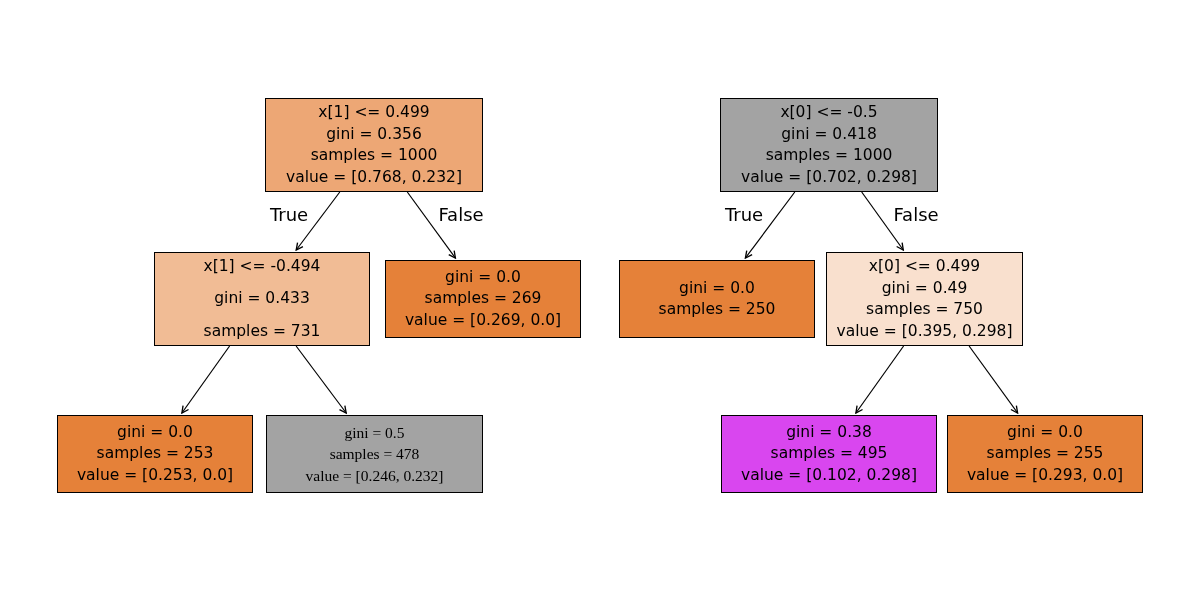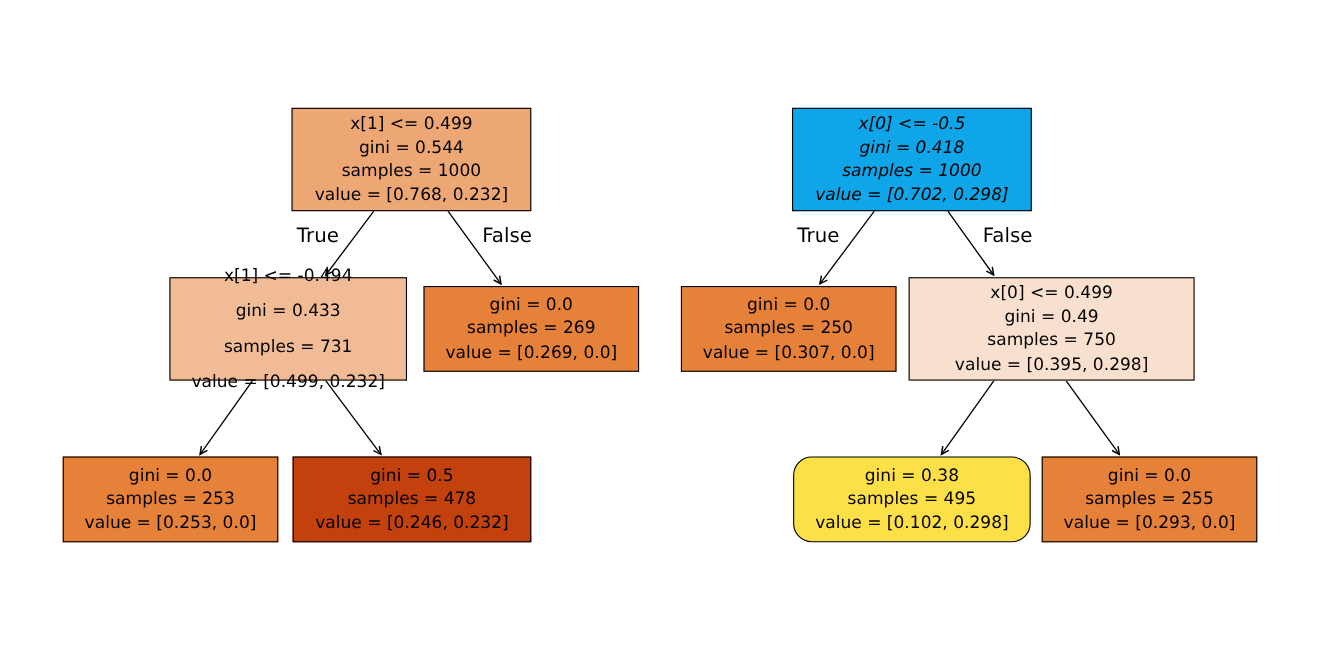--- a/index.html
+++ b/index.html
@@ -44,21 +44,21 @@
   }
   
   .l-root { left: 265px; top:  98px; width: 218px; height: 94px; }
   .l-n1   { left: 154px; top: 252px; width: 216px; height: 94px; gap: 11px; }
   .l-n2   { left: 385px; top: 260px; width: 196px; height: 78px; }
   .l-n3   { left:  57px; top: 415px; width: 196px; height: 78px; }
   .l-n4   { left: 266px; top: 415px; width: 217px; height: 78px; }
   
   .r-root { left: 720px; top:  98px; width: 218px; height: 94px; }
   .r-n1   { left: 619px; top: 260px; width: 196px; height: 78px; }
-  .r-n2   { left: 826px; top: 252px; width: 260px; height: 94px; }
+  .r-n2   { left: 826px; top: 252px; width: 197px; height: 94px; }
   .r-n3   { left: 721px; top: 415px; width: 216px; height: 78px; }
   .r-n4   { left: 947px; top: 415px; width: 196px; height: 78px; }
   
   .l-true  { left: 289px; top: 206px; }
   .l-false { left: 461px; top: 206px; }
   .r-true  { left: 744px; top: 206px; }
   .r-false { left: 916px; top: 206px; }
 </style>
 </head>
 <body>
@@ -80,81 +80,79 @@
     <line x1="794.8" y1="192" x2="745.4" y2="258" stroke="#000000" stroke-width="1.2" marker-end="url(#arrowhead)"></line>
     <line x1="861.7" y1="192" x2="903.3" y2="250" stroke="#000000" stroke-width="1.2" marker-end="url(#arrowhead)"></line>
     <line x1="903.6" y1="346" x2="855.9" y2="413" stroke="#000000" stroke-width="1.2" marker-end="url(#arrowhead)"></line>
     <line x1="969.1" y1="346" x2="1017.6" y2="413" stroke="#000000" stroke-width="1.2" marker-end="url(#arrowhead)"></line>
   </svg>
 
   <div>
 
     <div class="tree-node l-root" style="background-color: rgb(237, 167, 117);">
       <div>x[1] &lt;= 0.499</div>
-      <div>gini = 0.544</div>
+      <div>gini = 0.356</div>
       <div>samples = 1000</div>
       <div>value = [0.768, 0.232]</div>
     </div>
 
     <span class="edge-label l-true">True</span>
     <span class="edge-label l-false">False</span>
 
     <div class="tree-node l-n1" style="background-color: rgb(241, 188, 149);">
       <div>x[1] &lt;= -0.494</div>
       <div>gini = 0.433</div>
       <div>samples = 731</div>
-      <div>value = [0.499, 0.232]</div>
     </div>
 
     <div class="tree-node l-n2" style="background-color: rgb(229, 129, 57);">
       <div>gini = 0.0</div>
       <div>samples = 269</div>
       <div>value = [0.269, 0.0]</div>
     </div>
 
     <div class="tree-node l-n3" style="background-color: rgb(229, 129, 57);">
       <div>gini = 0.0</div>
       <div>samples = 253</div>
       <div>value = [0.253, 0.0]</div>
     </div>
 
-    <div class="tree-node l-n4" style="background-color: #c2410c;">
+    <div class="tree-node l-n4" style="background-color: #a3a3a3; font-family: Liberation Serif, serif;">
       <div>gini = 0.5</div>
       <div>samples = 478</div>
       <div>value = [0.246, 0.232]</div>
     </div>
 
   </div>
 
   <div>
 
-    <div class="tree-node r-root" style="background-color: #0ea5e9; font-style: italic;">
+    <div class="tree-node r-root" style="background-color: #a3a3a3;">
       <div>x[0] &lt;= -0.5</div>
       <div>gini = 0.418</div>
       <div>samples = 1000</div>
       <div>value = [0.702, 0.298]</div>
     </div>
 
     <span class="edge-label r-true">True</span>
     <span class="edge-label r-false">False</span>
 
     <div class="tree-node r-n1" style="background-color: rgb(229, 129, 57);">
       <div>gini = 0.0</div>
       <div>samples = 250</div>
-      <div>value = [0.307, 0.0]</div>
     </div>
 
     <div class="tree-node r-n2" style="background-color: rgb(249, 224, 206);">
       <div>x[0] &lt;= 0.499</div>
       <div>gini = 0.49</div>
       <div>samples = 750</div>
       <div>value = [0.395, 0.298]</div>
     </div>
 
-    <div class="tree-node r-n3" style="background-color: #fde047; border-radius: 17px;">
+    <div class="tree-node r-n3" style="background-color: #d946ef;">
       <div>gini = 0.38</div>
       <div>samples = 495</div>
       <div>value = [0.102, 0.298]</div>
     </div>
 
     <div class="tree-node r-n4" style="background-color: rgb(229, 129, 57);">
       <div>gini = 0.0</div>
       <div>samples = 255</div>
       <div>value = [0.293, 0.0]</div>
     </div>

